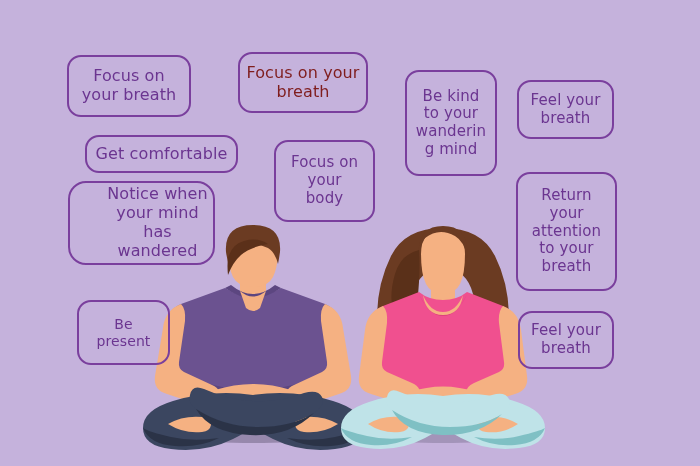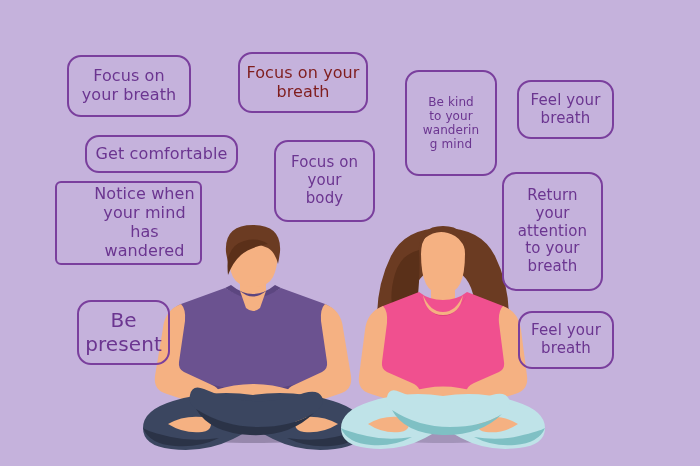--- a/index.html
+++ b/index.html
@@ -232,37 +232,37 @@
       <path d="M341 428 q6 15 30 17 q22 2 41 -8 q-24 4 -45 -1 q-21 -5 -26 -8 z" fill="#7fc0c4"></path>
       <path d="M545 428 q-6 15 -30 17 q-22 2 -41 -8 q24 4 45 -1 q21 -5 26 -8 z" fill="#7fc0c4"></path>
     </g>
   </svg>
 
   <div id="cards">
       <div class="note-card" style="left: 67px; top: 55px; width: 124px; height: 62px; font-size: 16px; border-radius: 14px; border-color: rgb(122, 63, 157); color: rgb(107, 53, 144);">Focus on
 your breath</div>
       <div class="note-card" style="left: 238px; top: 52px; width: 130px; height: 61px; font-size: 16px; border-radius: 14px; border-color: rgb(122, 63, 157); color: #7f1d1d;">Focus on your
 breath</div>
-      <div class="note-card" style="left: 405px; top: 70px; width: 92px; height: 106px; font-size: 12px; border-radius: 14px; border-color: rgb(122, 63, 157); color: rgb(107, 53, 144);">Be kind
+      <div class="note-card" style="left: 405px; top: 70px; width: 92px; height: 106px; font-size: 15px; border-radius: 14px; border-color: rgb(122, 63, 157); color: rgb(107, 53, 144);">Be kind
 to your
 wanderin
 g mind</div>
       <div class="note-card" style="left: 517px; top: 80px; width: 97px; height: 59px; font-size: 15px; border-radius: 14px; border-color: rgb(122, 63, 157); color: rgb(107, 53, 144);">Feel your
 breath</div>
       <div class="note-card" style="left: 85px; top: 135px; width: 153px; height: 38px; font-size: 16px; border-radius: 14px; border-color: rgb(122, 63, 157); color: rgb(107, 53, 144);">Get comfortable</div>
       <div class="note-card" style="left: 274px; top: 140px; width: 101px; height: 82px; font-size: 15px; border-radius: 14px; border-color: rgb(122, 63, 157); color: rgb(107, 53, 144);">Focus on
 your
 body</div>
-      <div class="note-card" style="left: 502px; top: 172px; width: 101px; height: 119px; font-size: 15px; border-radius: 14px; border-color: rgb(122, 63, 157); color: rgb(107, 53, 144);">Return
+      <div class="note-card" style="left: 516px; top: 172px; width: 101px; height: 119px; font-size: 15px; border-radius: 14px; border-color: rgb(122, 63, 157); color: rgb(107, 53, 144);">Return
 your
 attention
 to your
 breath</div>
-      <div class="note-card" style="left: 55px; top: 181px; width: 147px; height: 84px; font-size: 16px; border-radius: 6px; border-color: rgb(122, 63, 157); color: rgb(107, 53, 144); padding-left: 36px;">Notice when
+      <div class="note-card" style="left: 68px; top: 181px; width: 147px; height: 84px; font-size: 16px; border-radius: 18px; border-color: rgb(122, 63, 157); color: rgb(107, 53, 144); padding-left: 36px;">Notice when
 your mind has
 wandered</div>
-      <div class="note-card" style="left: 77px; top: 300px; width: 93px; height: 65px; font-size: 20px; border-radius: 14px; border-color: rgb(122, 63, 157); color: rgb(107, 53, 144);">Be
+      <div class="note-card" style="left: 77px; top: 300px; width: 93px; height: 65px; font-size: 14px; border-radius: 14px; border-color: rgb(122, 63, 157); color: rgb(107, 53, 144);">Be
 present</div>
       <div class="note-card" style="left: 518px; top: 311px; width: 96px; height: 58px; font-size: 15px; border-radius: 14px; border-color: rgb(122, 63, 157); color: rgb(107, 53, 144);">Feel your
 breath</div>
     </div>
 
 </div>
 
 </body></html>

